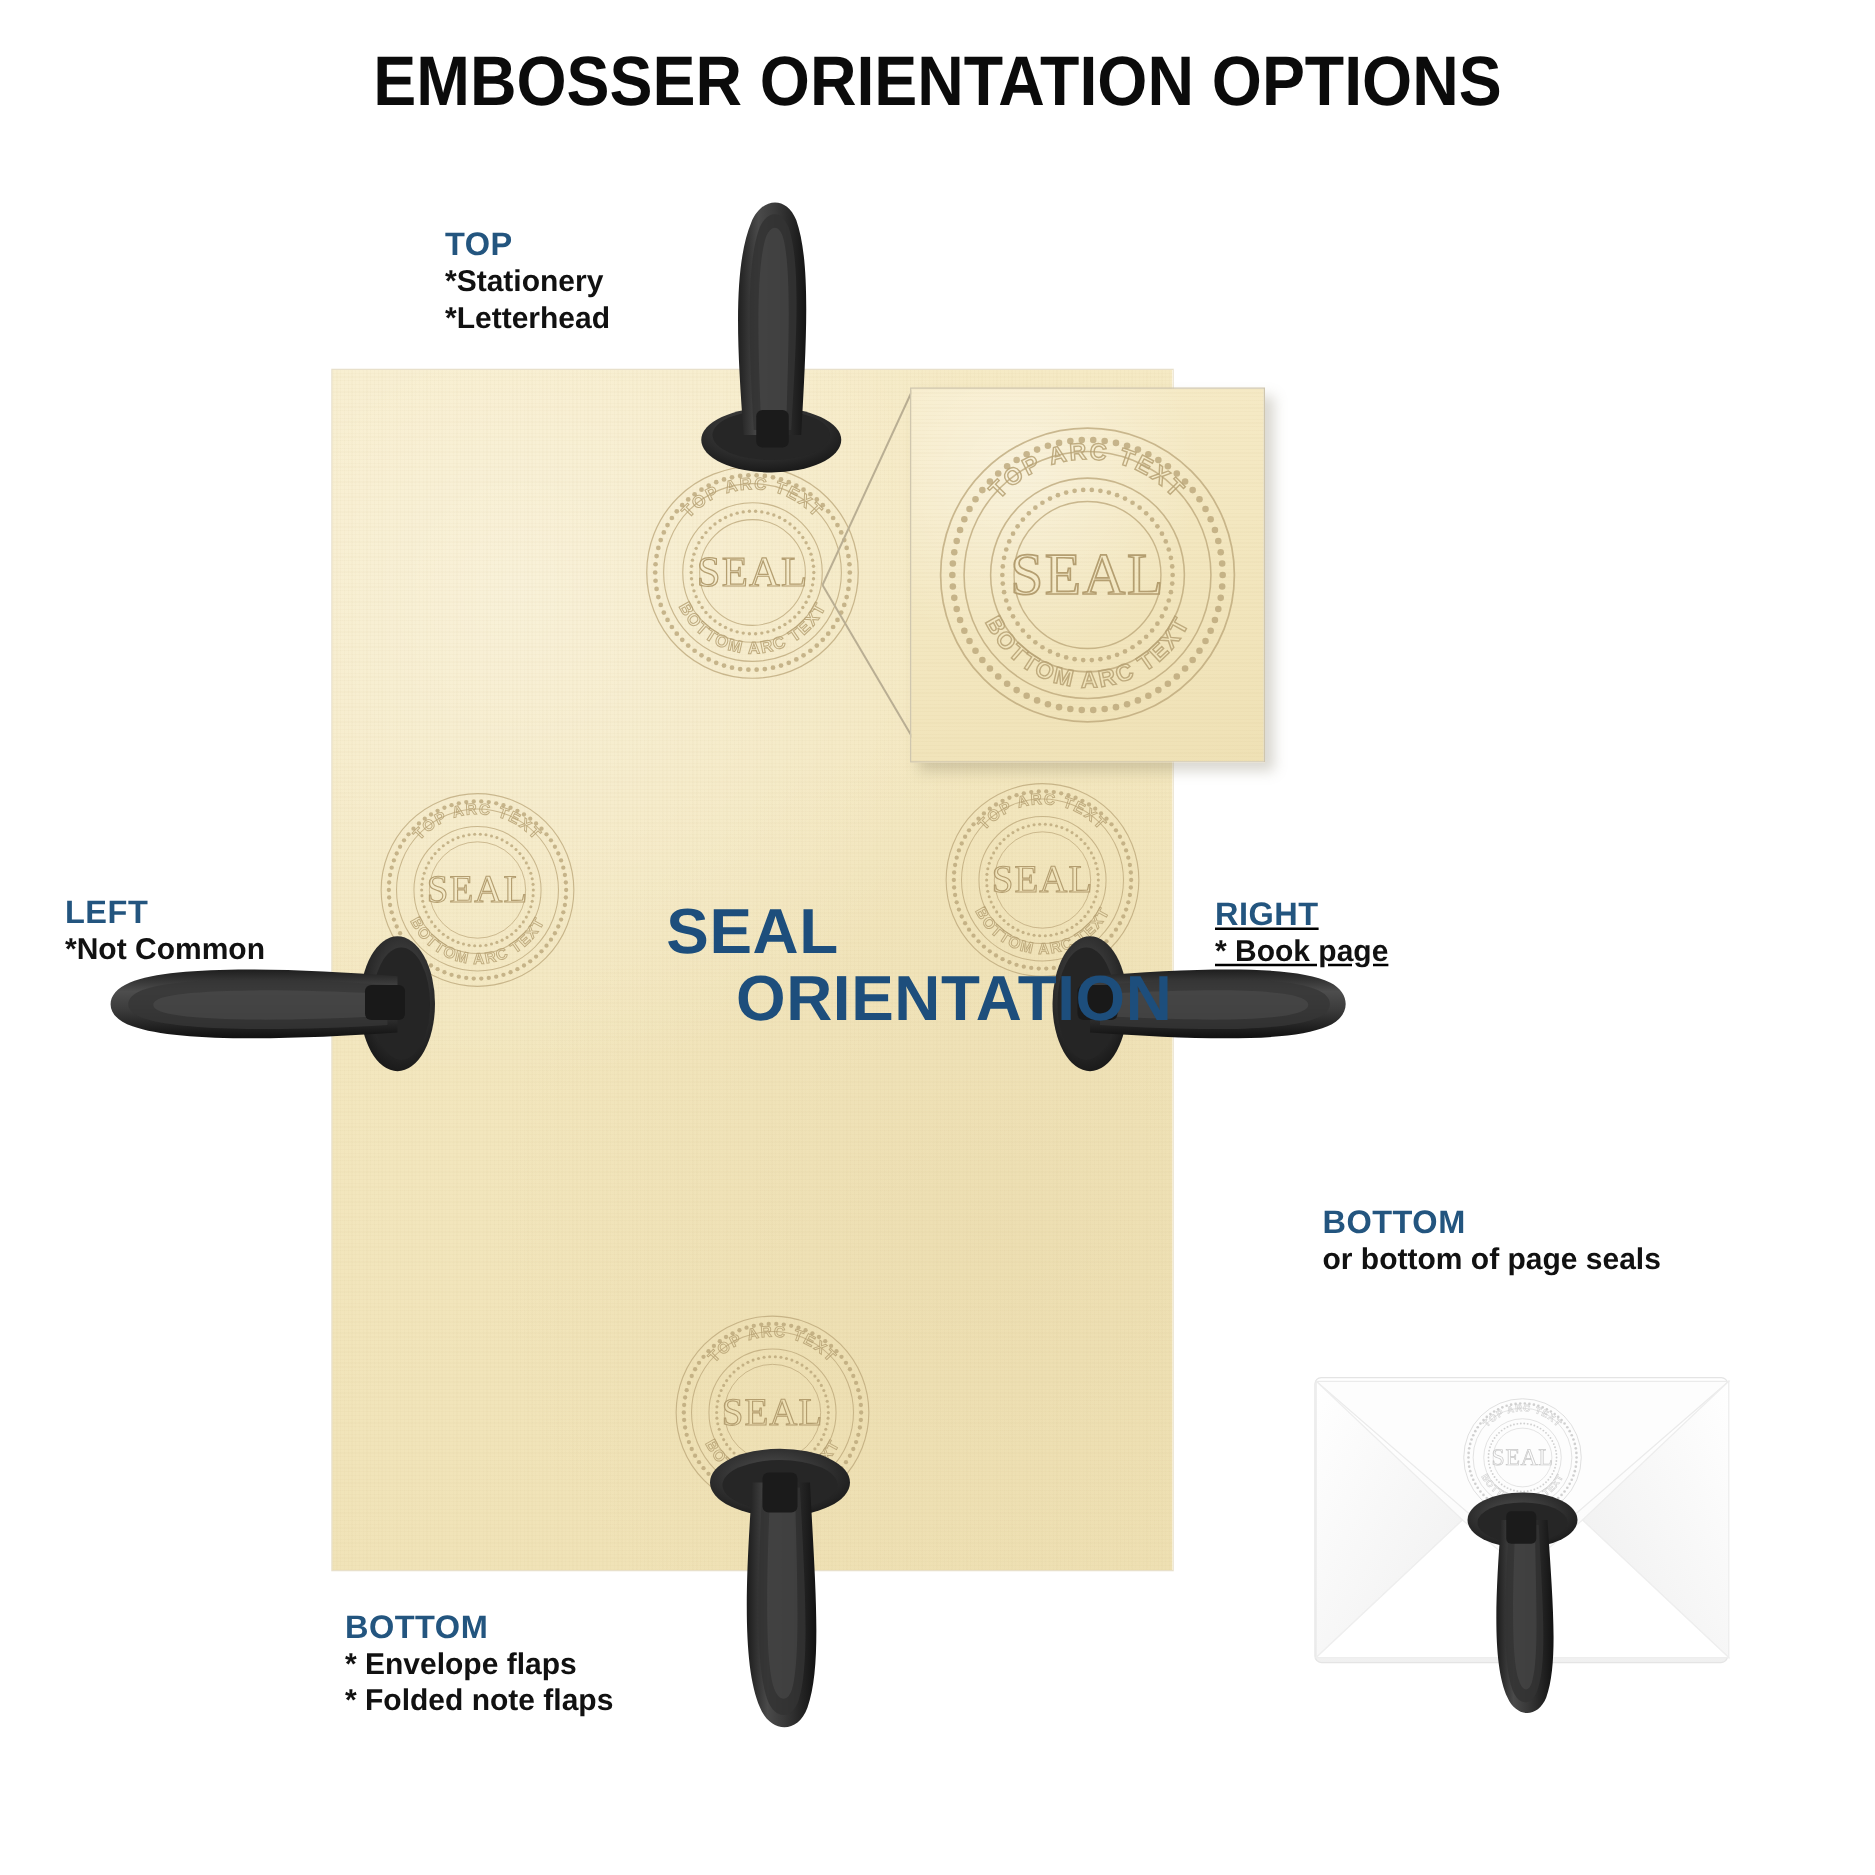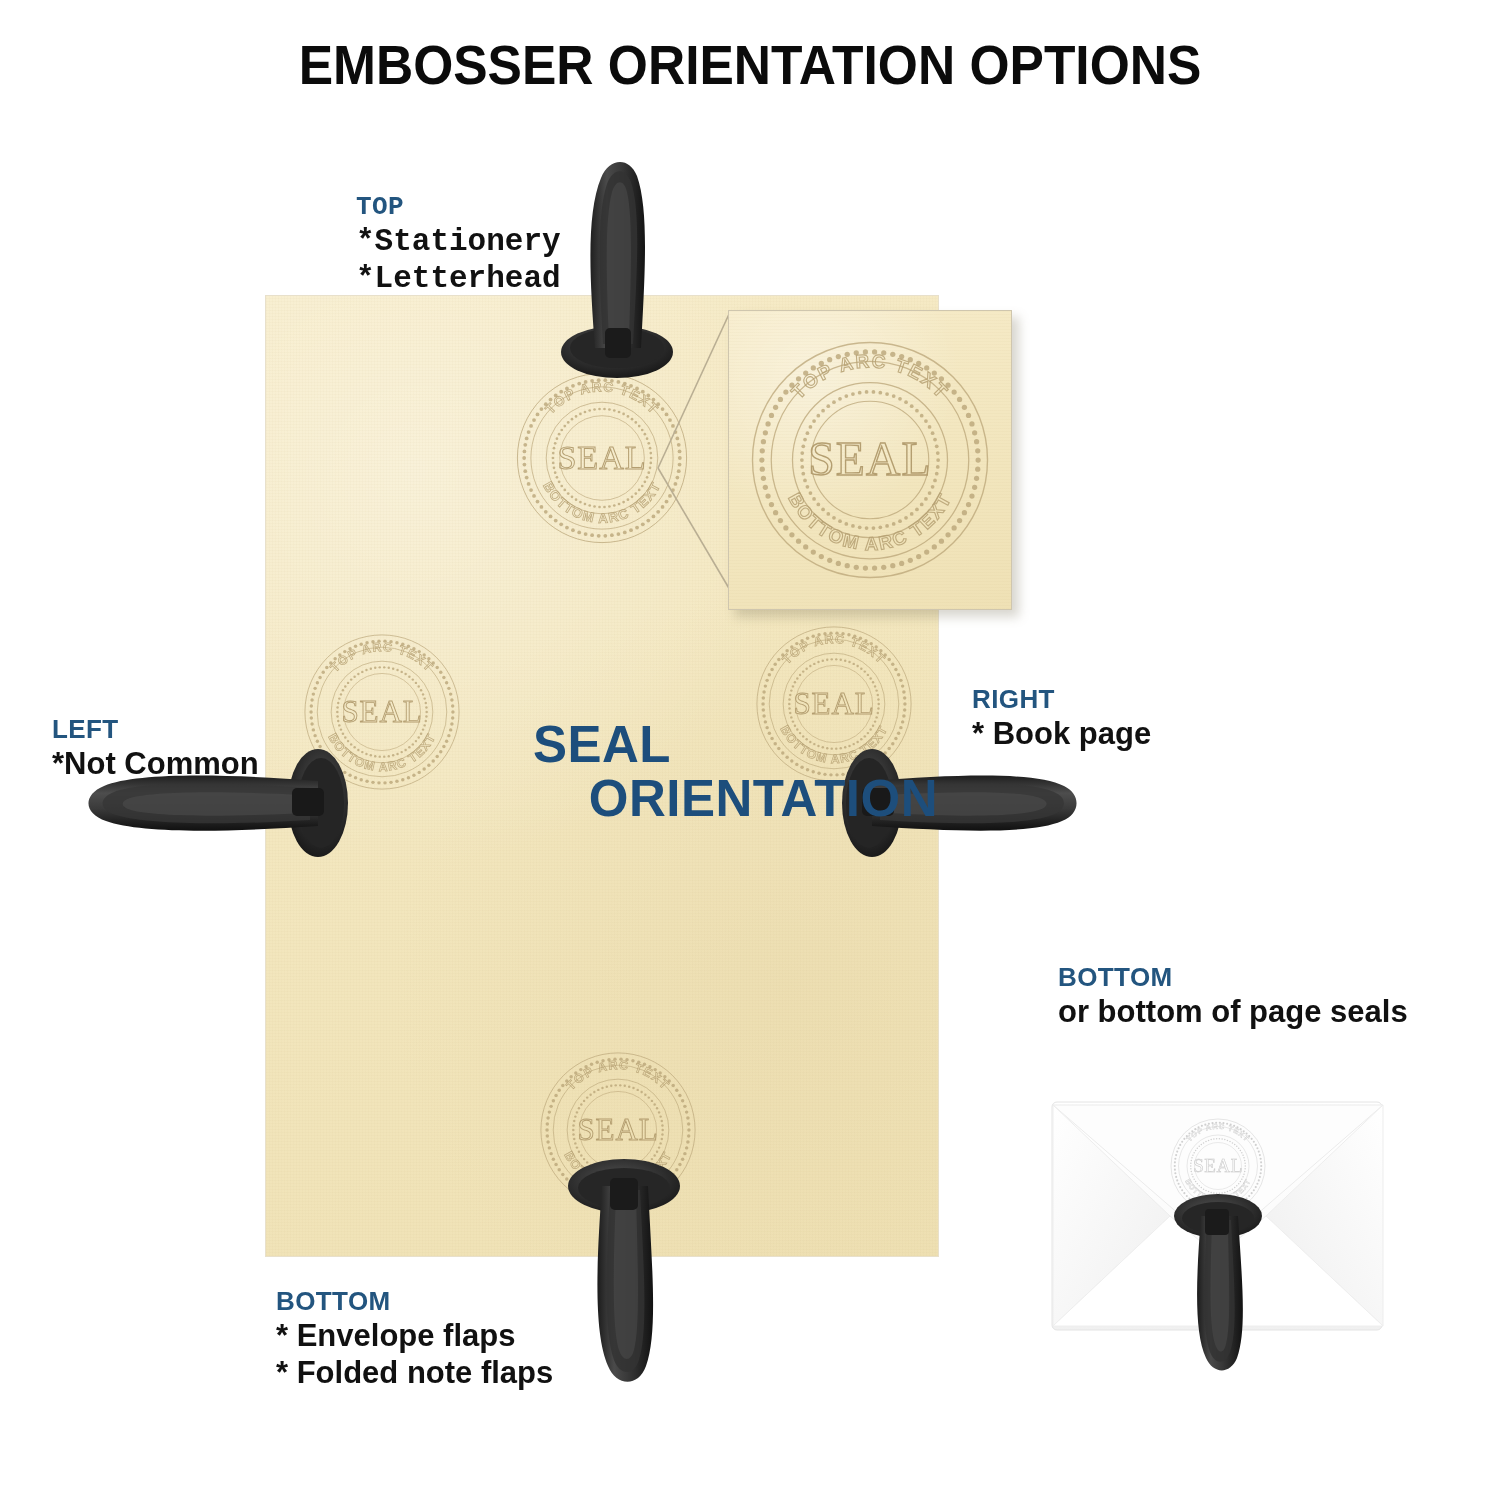--- a/index.html
+++ b/index.html
@@ -87,21 +87,21 @@
   .embosser{position:absolute;pointer-events:none;}
   .embosser svg{display:block;overflow:visible;}
 
   
   .callout{position:absolute;}
   .callout .kicker{
     font-weight:bold;font-size:26px;letter-spacing:.4px;
     color:#23557f;line-height:1.18;
   }
   .callout .line{
-    font-weight:bold;font-size:31px;color:#111111;line-height:1.22;
+    font-weight:bold;font-size:24px;color:#111111;line-height:1.22;
     white-space:nowrap;
   }
 
   
   .center-label{
     position:absolute;left:266px;top:718px;width:672px;text-align:center;
     color:#1d4e7c;font-weight:bold;line-height:1.06;
     font-size:51px;letter-spacing:.5px;
   }
   .center-label .l2{font-size:51px;display:block;text-align:right;}
@@ -967,32 +967,32 @@
       </defs>
       <ellipse cx="72" cy="48" rx="56" ry="27" fill="url(#gBotB)"></ellipse>
       <ellipse cx="72" cy="50" rx="46" ry="20" fill="#262626"></ellipse>
       <path d="M50 48 C44 130 42 196 56 228 C64 248 86 250 94 228 C106 194 100 130 96 48 Z" fill="url(#gBotH)"></path>
       <path d="M58 52 C54 130 52 194 62 222 C68 238 82 238 87 222 C96 194 92 130 88 52 Z" fill="#333333" opacity=".85"></path>
       <path d="M64 56 C61 130 60 190 67 212 C71 224 79 224 82 212 C88 190 86 130 84 56 Z" fill="#4e4e4e" opacity=".5"></path>
       <rect x="58" y="40" width="28" height="32" rx="5" fill="#1b1b1b"></rect>
     </svg>
   </div>
 
-  <div class="callout" style="left:356px;top:192px;font-family:Liberation Mono, monospace;">
+  <div class="callout" style="left:356px;top:180px;">
     <div class="kicker">TOP</div>
     <div class="line">*Stationery</div>
     <div class="line">*Letterhead</div>
   </div>
 
   <div class="callout" style="left:52px;top:698px;margin-top:16px;">
     <div class="kicker">LEFT</div>
     <div class="line">*Not Common</div>
   </div>
 
-  <div class="callout" style="left:972px;top:684px;">
+  <div class="callout" style="left:972px;top:716px;text-decoration:underline;">
     <div class="kicker">RIGHT</div>
     <div class="line">* Book page</div>
   </div>
 
   <div class="callout" style="left:276px;top:1286px;">
     <div class="kicker">BOTTOM</div>
     <div class="line">* Envelope flaps</div>
     <div class="line">* Folded note flaps</div>
   </div>
 

